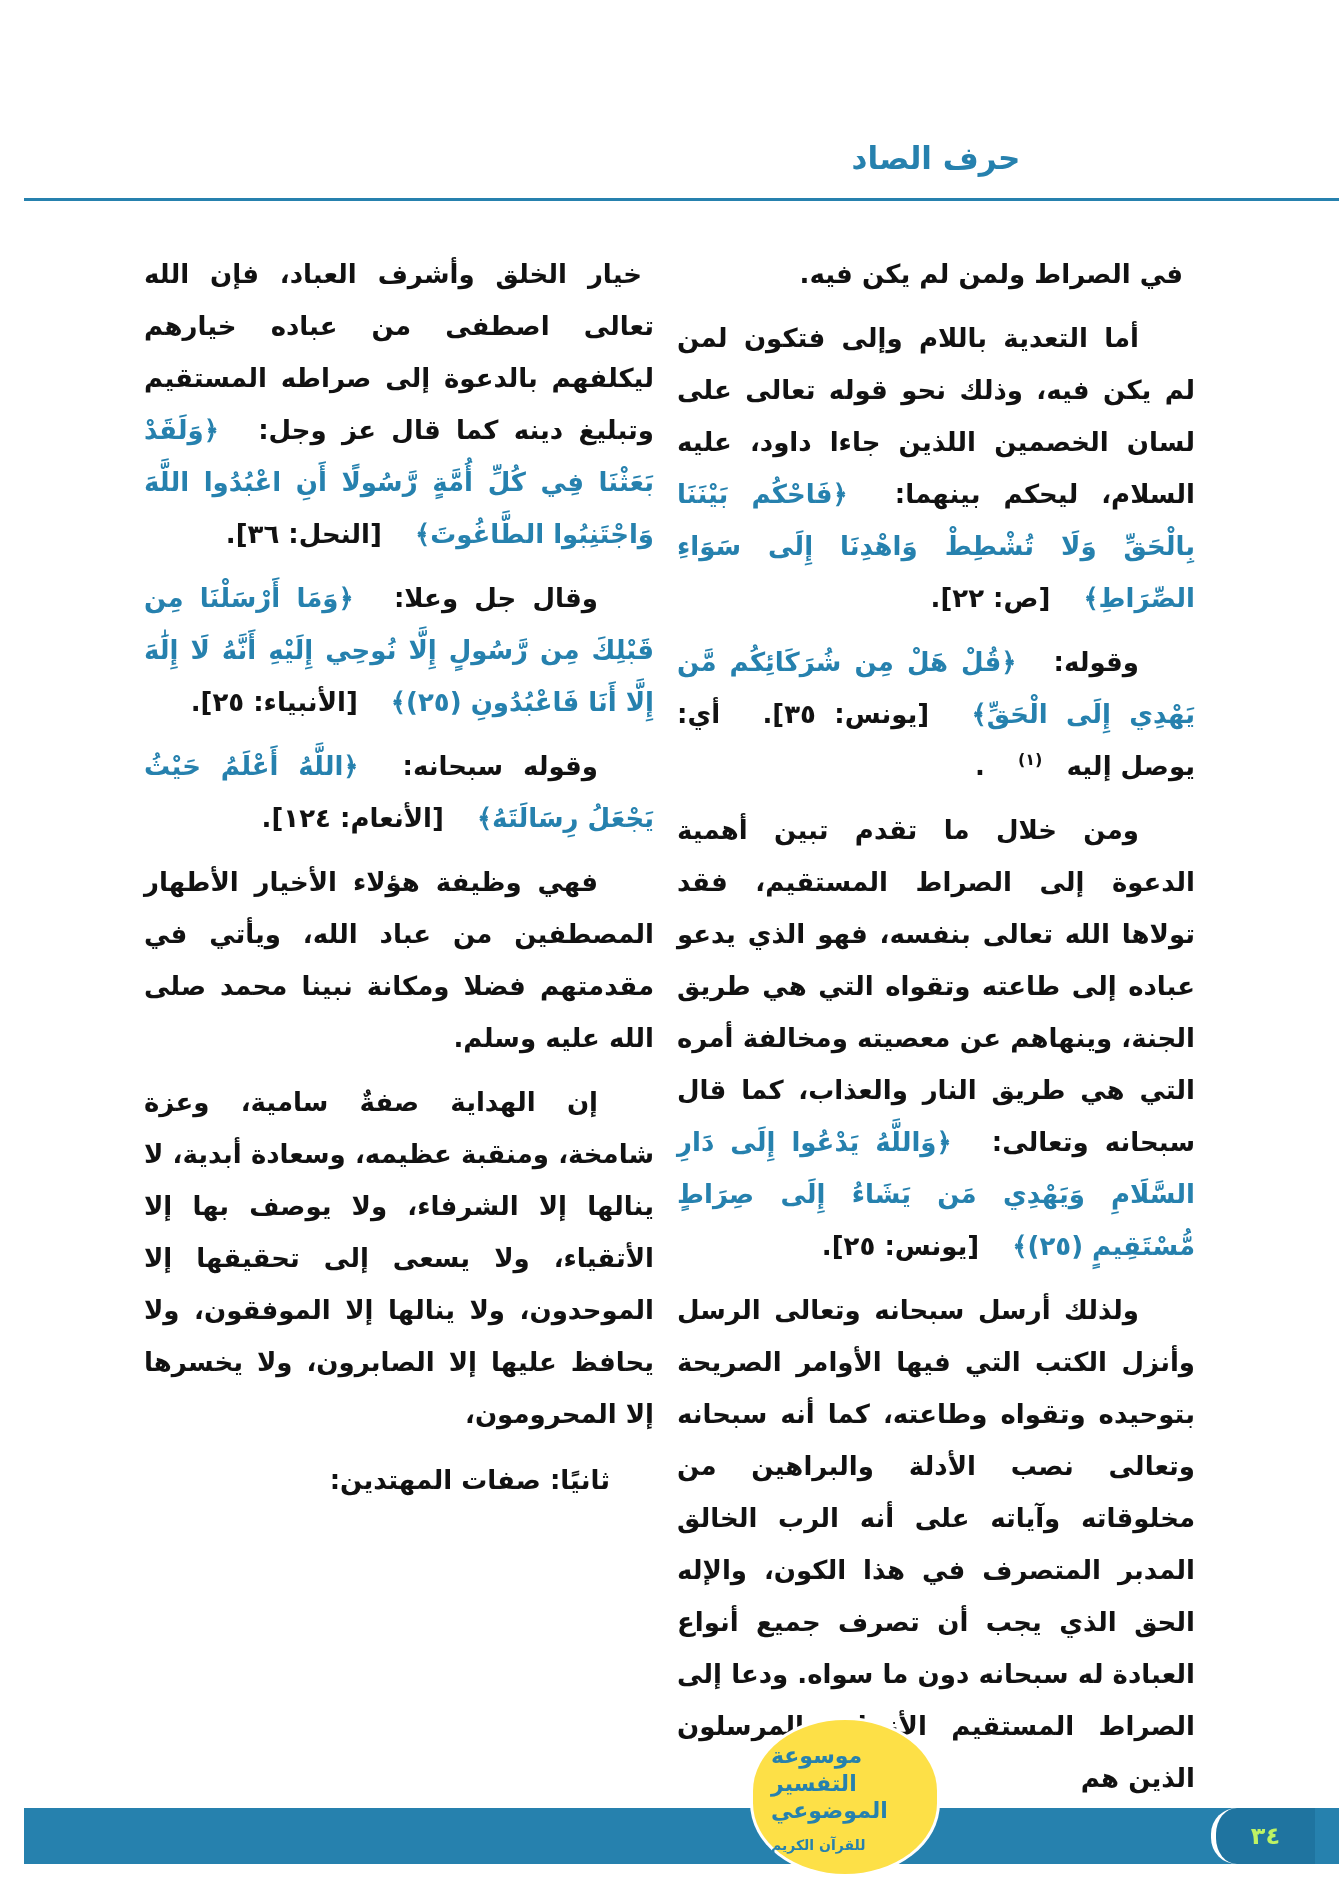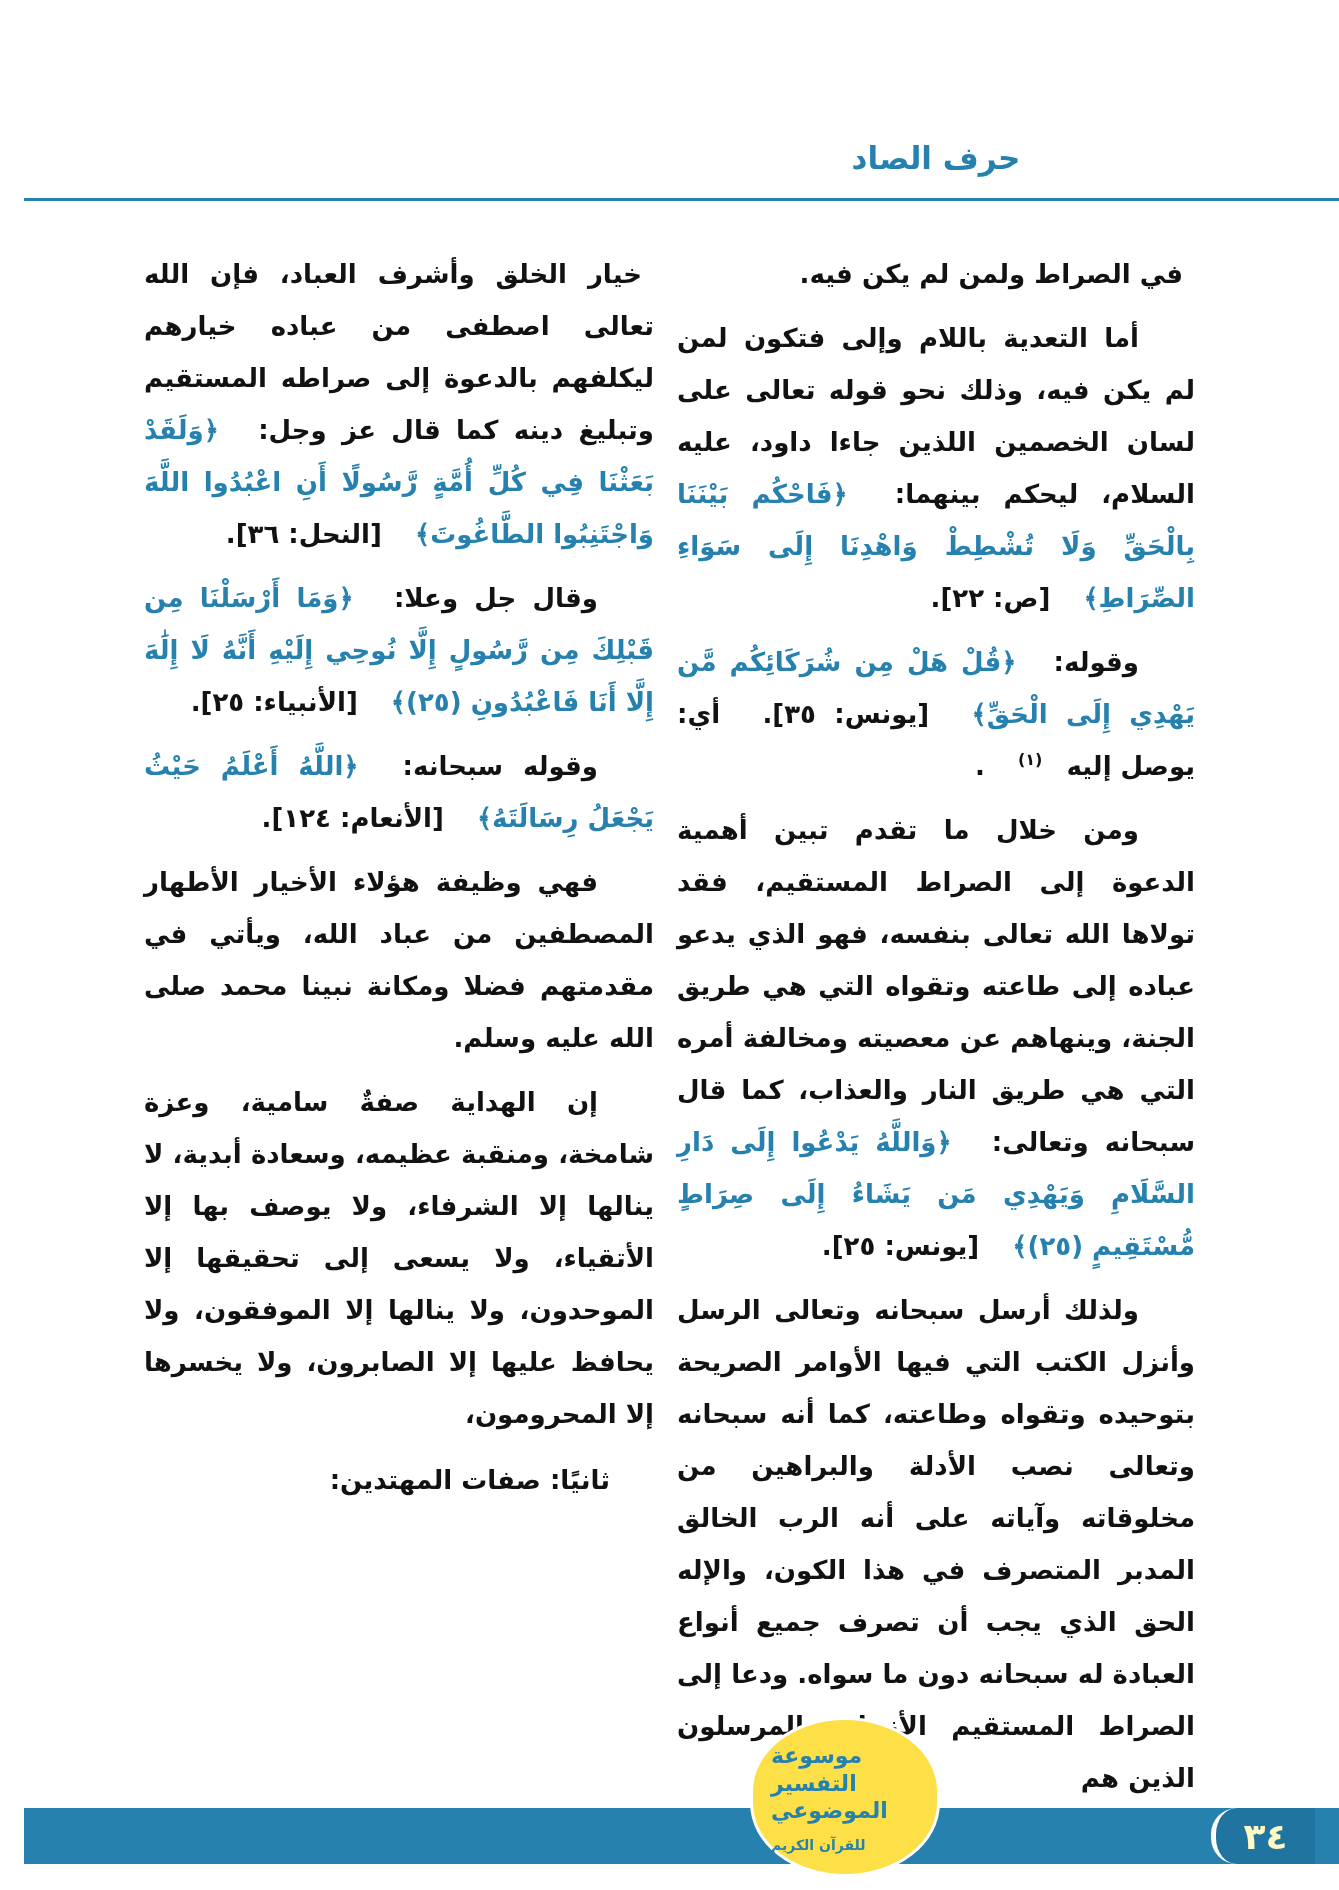--- a/index.html
+++ b/index.html
@@ -62,21 +62,21 @@
   .footer-bar {
     position:absolute; left:0; bottom:26px; width:100%; height:56px;
     background:var(--accent);
   }
   .page-number-box {
     position:absolute; right:0; bottom:26px; width:104px; height:56px;
     background:var(--accent-dark);
     border-left:5px solid #ffffff;
     border-top-left-radius:26px; border-bottom-left-radius:26px;
     display:flex; align-items:center; justify-content:center;
-    color:#fef9c3; font-size:36px; font-weight:bold;
+    color:#bef264; font-size:24px; font-weight:bold;
   }
   .emblem {
     position:absolute; right:378px; bottom:16px; width:184px;
     background:#fde047; border-radius:50% / 46%;
     padding:10px 6px 8px;
     text-align:left; color:var(--accent); font-weight:bold;
     line-height:1.25;
     box-shadow:0 0 0 3px #ffffff;
   }
   .emblem .l1 { font-size:22px; display:block; }

